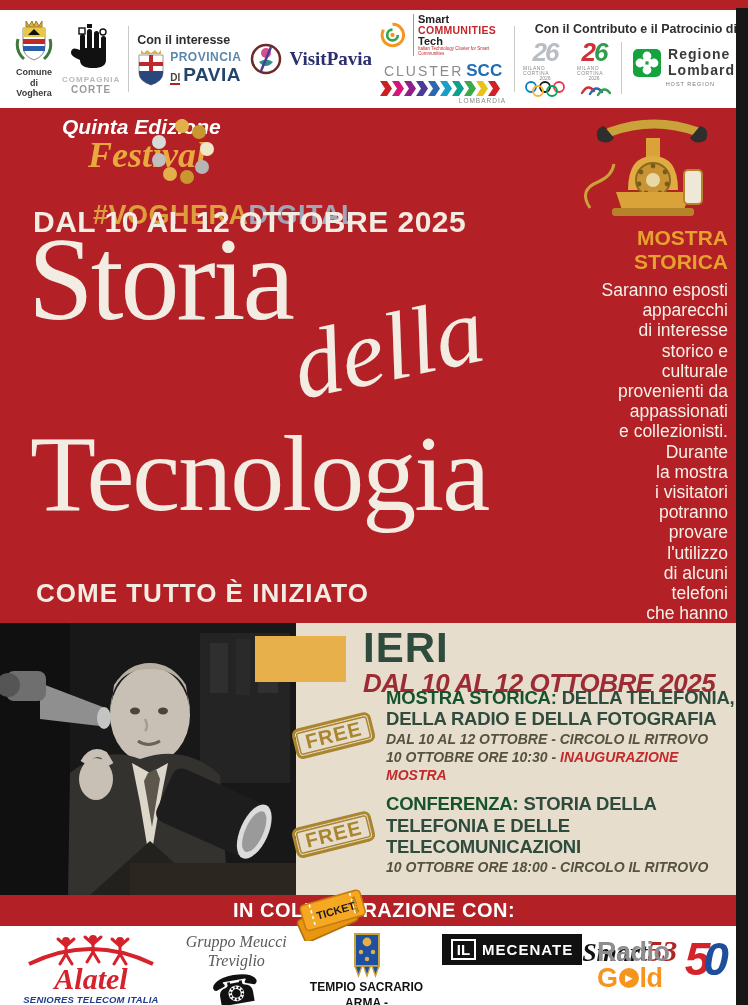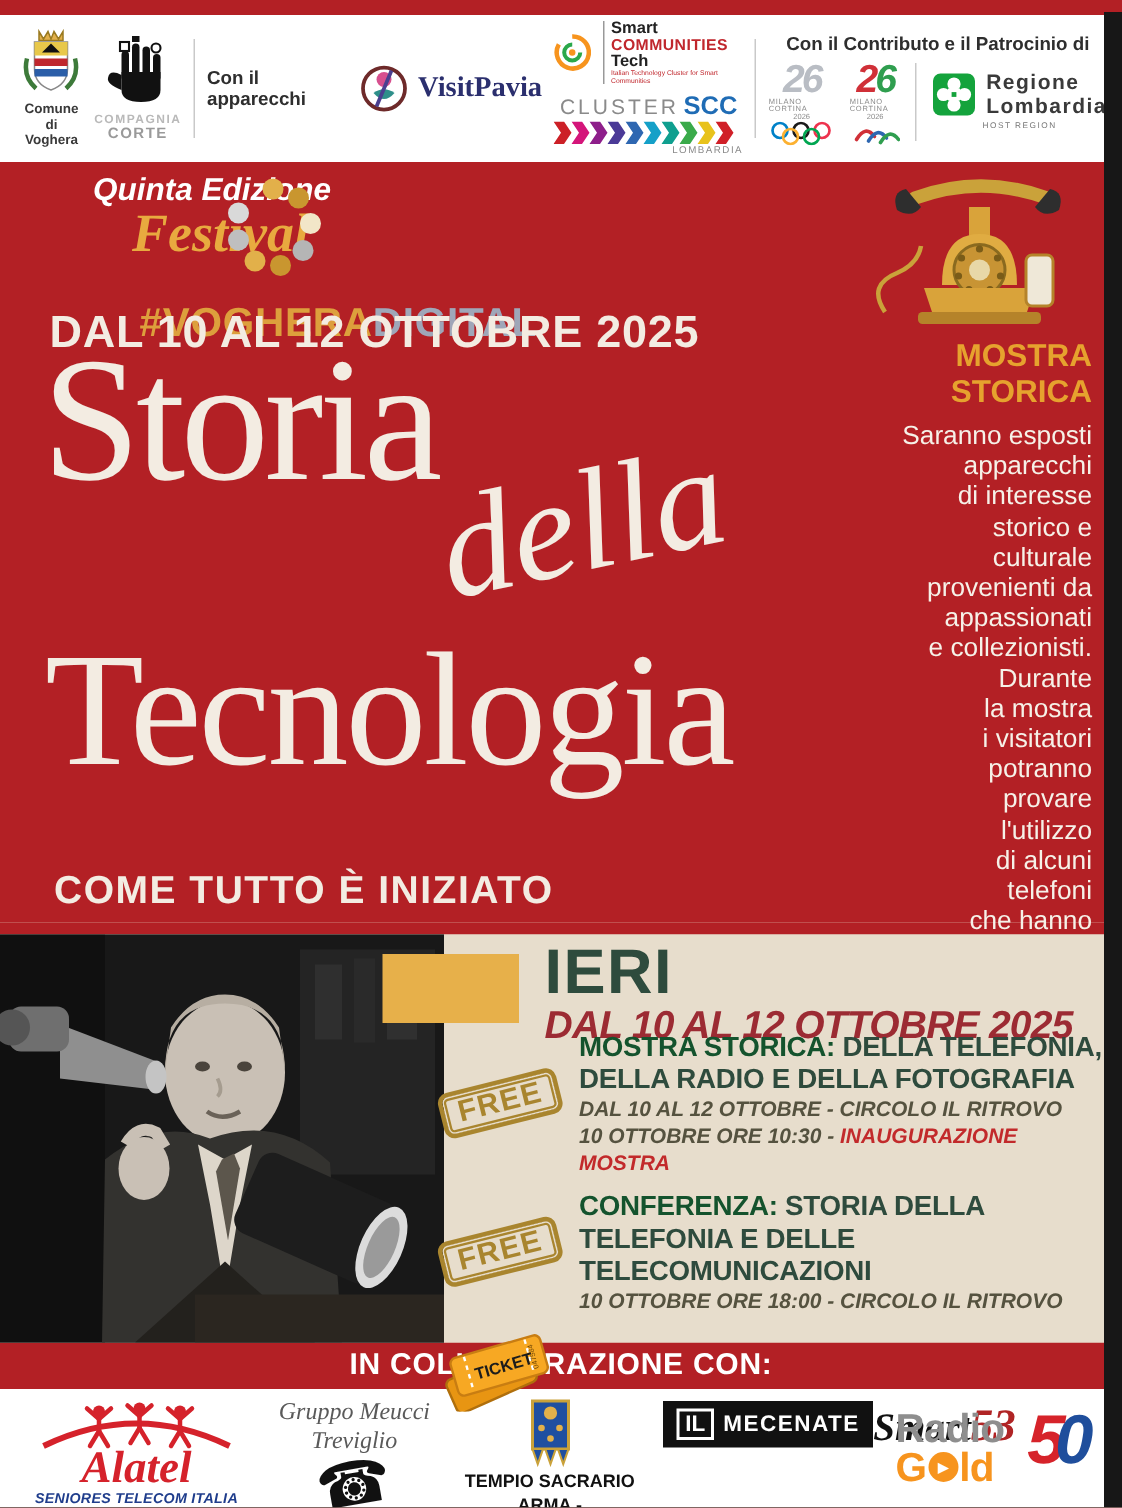--- a/index.html
+++ b/index.html
@@ -139,21 +139,37 @@
         <rect x="11" y="6" width="6" height="6" fill="none" stroke="#111" stroke-width="1.4"></rect>
         <circle cx="35" cy="10" r="3" fill="none" stroke="#111" stroke-width="1.4"></circle>
         <rect x="19" y="2" width="5" height="4" fill="#111"></rect>
       </svg>
       <div class="lg-caption"><span class="hand-cap1">COMPAGNIA</span><br><span class="hand-cap2">CORTE</span></div>
     </div>
 
     <div class="vdiv"></div>
 
     <div class="group-col">
-      <div class="group-label">Con il apparecchi</div>
+      <div class="group-label">Con il interesse</div>
+      <div class="prov-row">
+        <svg width="28" height="36" viewBox="0 0 28 36">
+          <path d="M4,0 l3,3 3,-3 4,3 4,-3 3,3 3,-3 v4 h-20 z" fill="#e2b04a"></path>
+          <path d="M2,5 h24 v18 q0,8 -12,12 q-12,-4 -12,-12 z" fill="#fff" stroke="#999" stroke-width="1"></path>
+          <rect x="12" y="5" width="4" height="16" fill="#c0272d"></rect>
+          <rect x="2" y="12" width="24" height="4" fill="#c0272d"></rect>
+          <path d="M2,21 h24 v2 q0,8 -12,12 q-12,-4 -12,-12 z" fill="#28477d"></path>
+        </svg>
+        <div>
+          <div class="prov-name">PROVINCIA</div>
+          <div style="display:flex; align-items:baseline; gap:3px;">
+            <span class="prov-di">DI</span>
+            <span class="prov-pavia">PAVIA</span>
+          </div>
+        </div>
+      </div>
     </div>
 
     <div class="visit-row">
       <svg width="34" height="34" viewBox="0 0 34 34">
         <circle cx="17" cy="17" r="14" fill="none" stroke="#6e2a2a" stroke-width="2.5"></circle>
         <circle cx="17" cy="11" r="5" fill="#d74f8e"></circle>
         <path d="M10,20 q7,8 14,0 q-7,-5 -14,0" fill="#2e8f8a"></path>
         <line x1="22" y1="5" x2="12" y2="29" stroke="#4a3f8f" stroke-width="2.5"></line>
       </svg>
       <span class="visit-name">VisitPavia</span>

